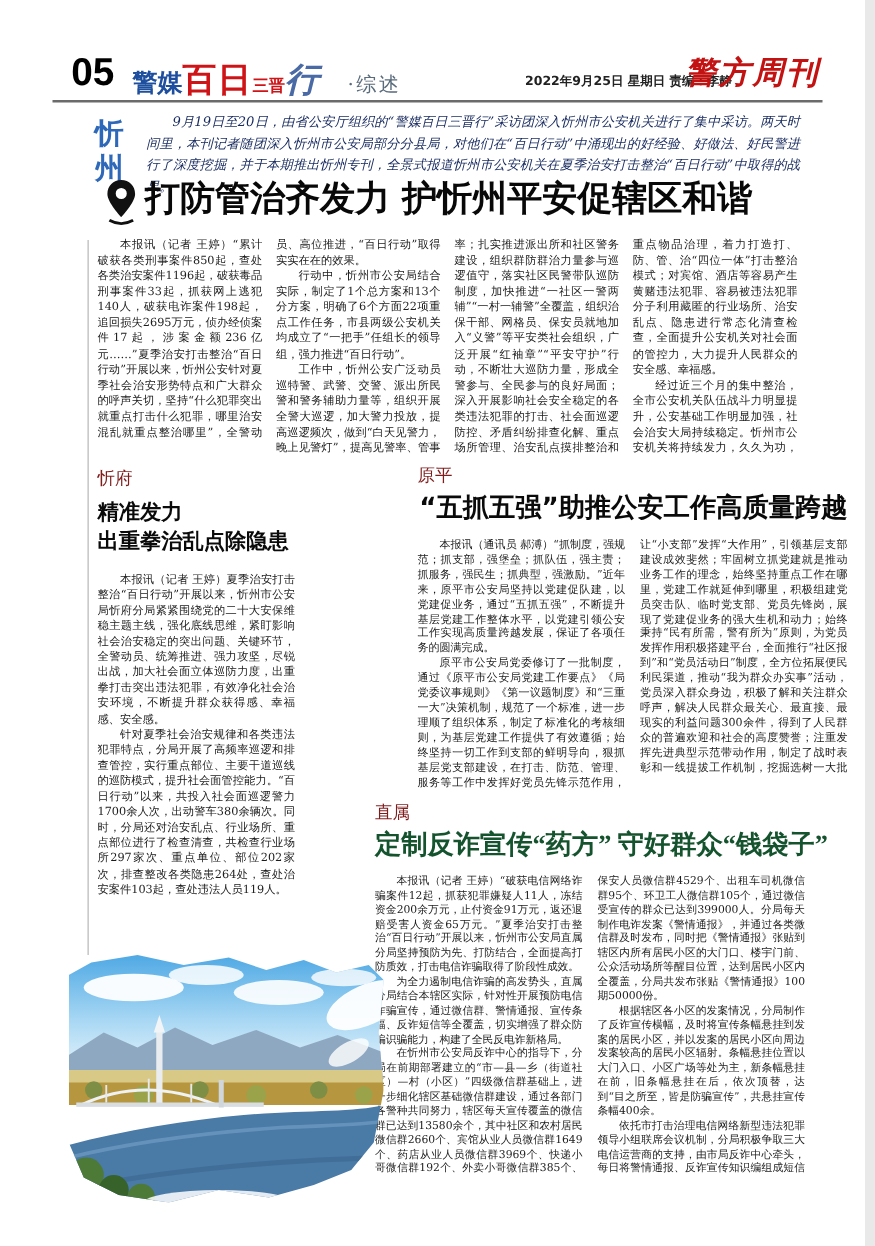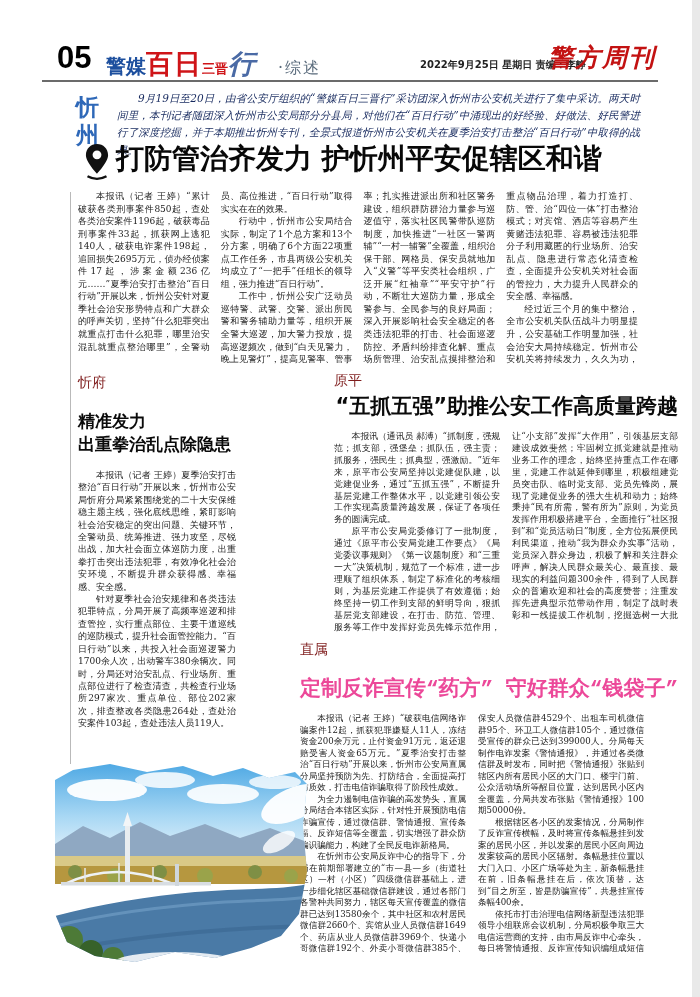--- a/index.html
+++ b/index.html
@@ -30,31 +30,31 @@
             color:#080808;font-family:"DejaVu Sans","Liberation Sans",sans-serif;white-space:nowrap;}
   
   .bodytext{text-align:justify;color:#1b1b1b;}
   .bodytext p{margin:0;text-indent:2em;}
   .lead-body{position:absolute;left:78px;top:190px;width:560px;height:176px;
              column-count:4;column-gap:11px;font-size:9px;line-height:12.55px;overflow:hidden;}
   .left-rule{position:absolute;left:70px;top:192px;width:1px;height:572px;background:#b9b9b9;}
   
   .kicker{font-size:14px;font-weight:normal;color:#7f1d1d;font-family:"DejaVu Sans",sans-serif;}
   .xinfu{position:absolute;left:78px;top:374px;width:158px;}
-  .xinfu .title{font-size:17px;font-weight:bold;line-height:23px;margin-top:18px;color:#0a0a0a;
+  .xinfu .title{font-size:17px;font-weight:bold;line-height:23px;margin-top:7px;color:#0a0a0a;
                 font-family:"DejaVu Sans",sans-serif;}
   .xinfu .bodytext{margin-top:13px;font-size:9px;line-height:12.4px;height:298px;overflow:hidden;}
   .yuanping{position:absolute;left:300px;top:372px;width:344px;margin-left:34px;}
   .yuanping .title{font-size:21px;font-weight:bold;text-align:right;margin-top:2px;color:#0a0a0a;
                    font-family:"DejaVu Sans",sans-serif;white-space:nowrap;}
   .yuanping .bodytext{margin-top:11px;column-count:2;column-gap:12px;font-size:8.8px;
                       line-height:11.9px;height:206px;overflow:hidden;}
   .zhishu{position:absolute;left:300px;top:641px;width:344px;}
-  .zhishu .title{font-size:21px;font-weight:bold;margin-top:15px;color:#ec4899;
-                 font-family:Liberation Mono, monospace;white-space:nowrap;}
+  .zhishu .title{font-size:21px;font-weight:bold;margin-top:2px;color:#14532d;
+                 font-family:Liberation Serif, serif;white-space:nowrap;}
   .zhishu .bodytext{margin-top:11px;column-count:2;column-gap:12px;font-size:8.6px;
                     line-height:11.5px;height:252px;overflow:hidden;}
   
   .photo{position:absolute;left:55px;top:764px;width:252px;height:200px;}
 </style>
 </head>
 <body>
 
 <div class="page">
 

